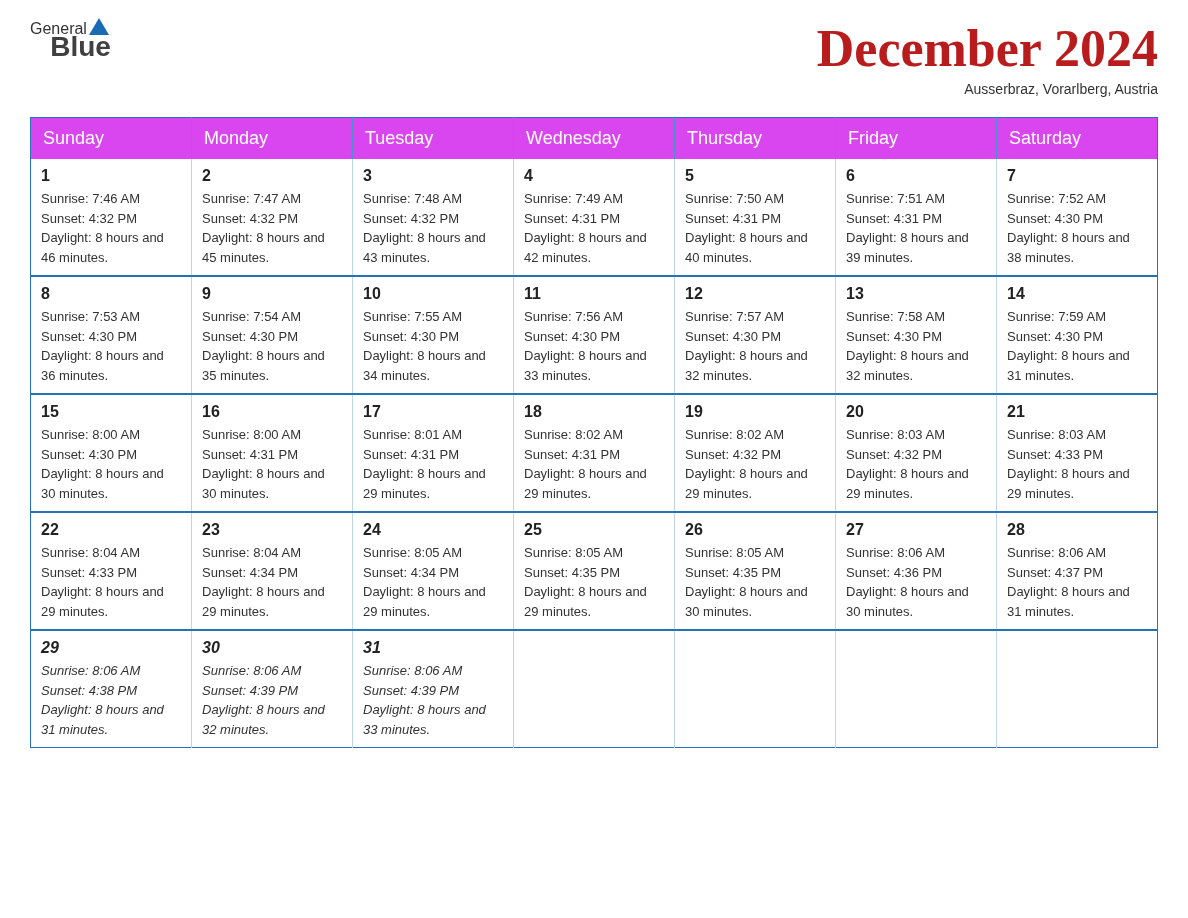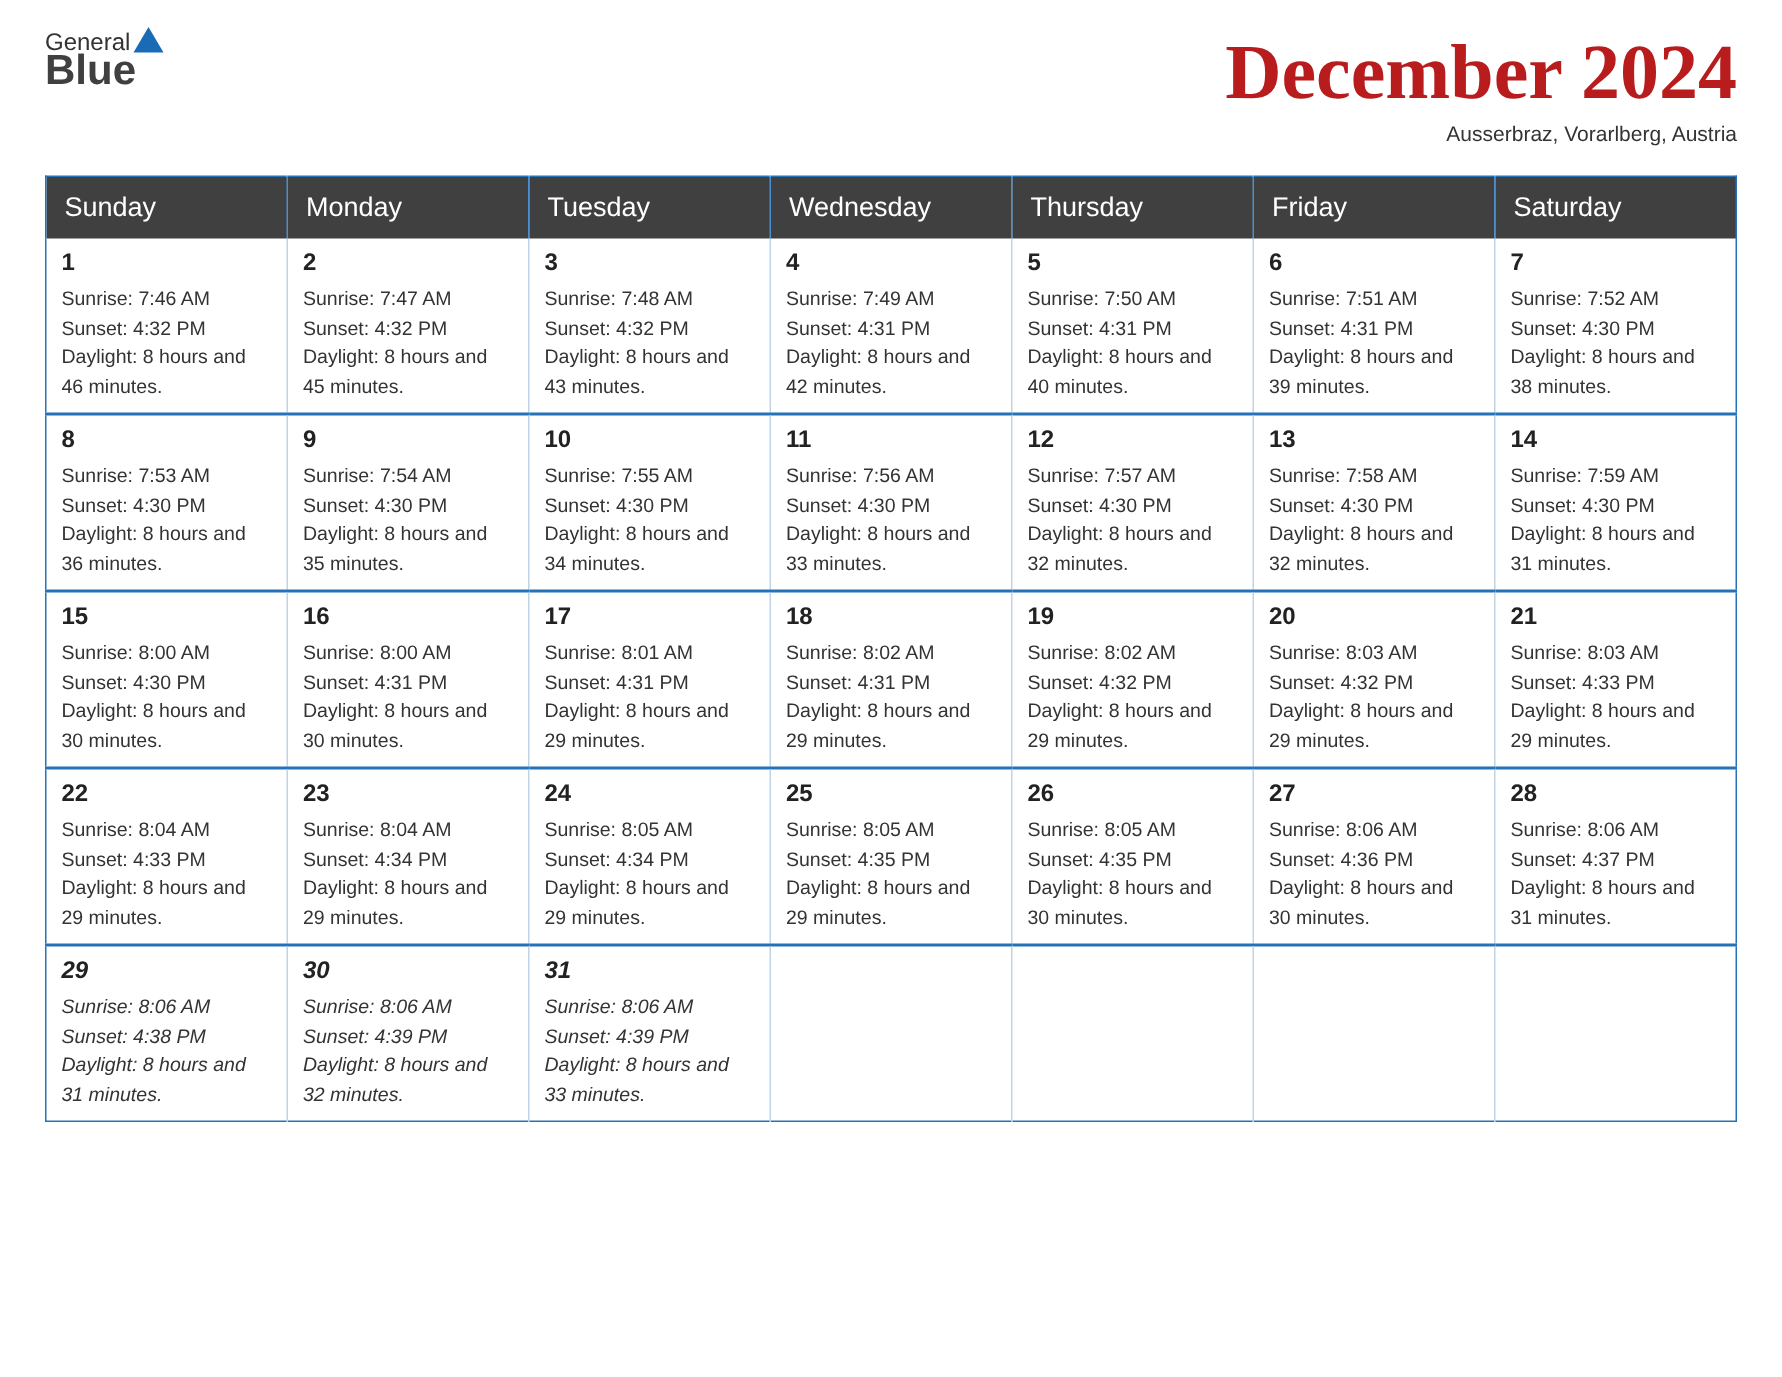--- a/index.html
+++ b/index.html
@@ -36,21 +36,21 @@
       font-size: 14px;
       color: #333;
       margin-top: 4px;
     }
     .calendar-table {
       width: 100%;
       border-collapse: collapse;
       border: 1px solid #2472b8;
     }
     .calendar-table th {
-      background-color: #404040;
+      background-color: #d946ef;
       color: #fff;
       font-size: 18px;
       font-weight: normal;
       padding: 10px 12px;
       text-align: left;
       border-right: 1px solid #4a8fd0;
     }
     .calendar-table th:last-child { border-right: none; }
     .calendar-table td {
       vertical-align: top;
@@ -74,20 +74,21 @@
     .day-info {
       font-size: 13px;
       line-height: 1.5;
       color: #333;
     }
     .empty-cell { background: #fff; }
     .logo-wrapper {
       display: flex;
       flex-direction: column;
       line-height: 1;
+      align-items: flex-end;
     }
     .logo-row1 { display: flex; align-items: center; }
     .logo-row2 { color: #404040; font-size: 28px; font-weight: bold; margin-top: -4px; }
   </style>
 </head>
 <body>
 
 <div class="header-section">
   <div class="logo-area">
     <div class="logo-wrapper">

